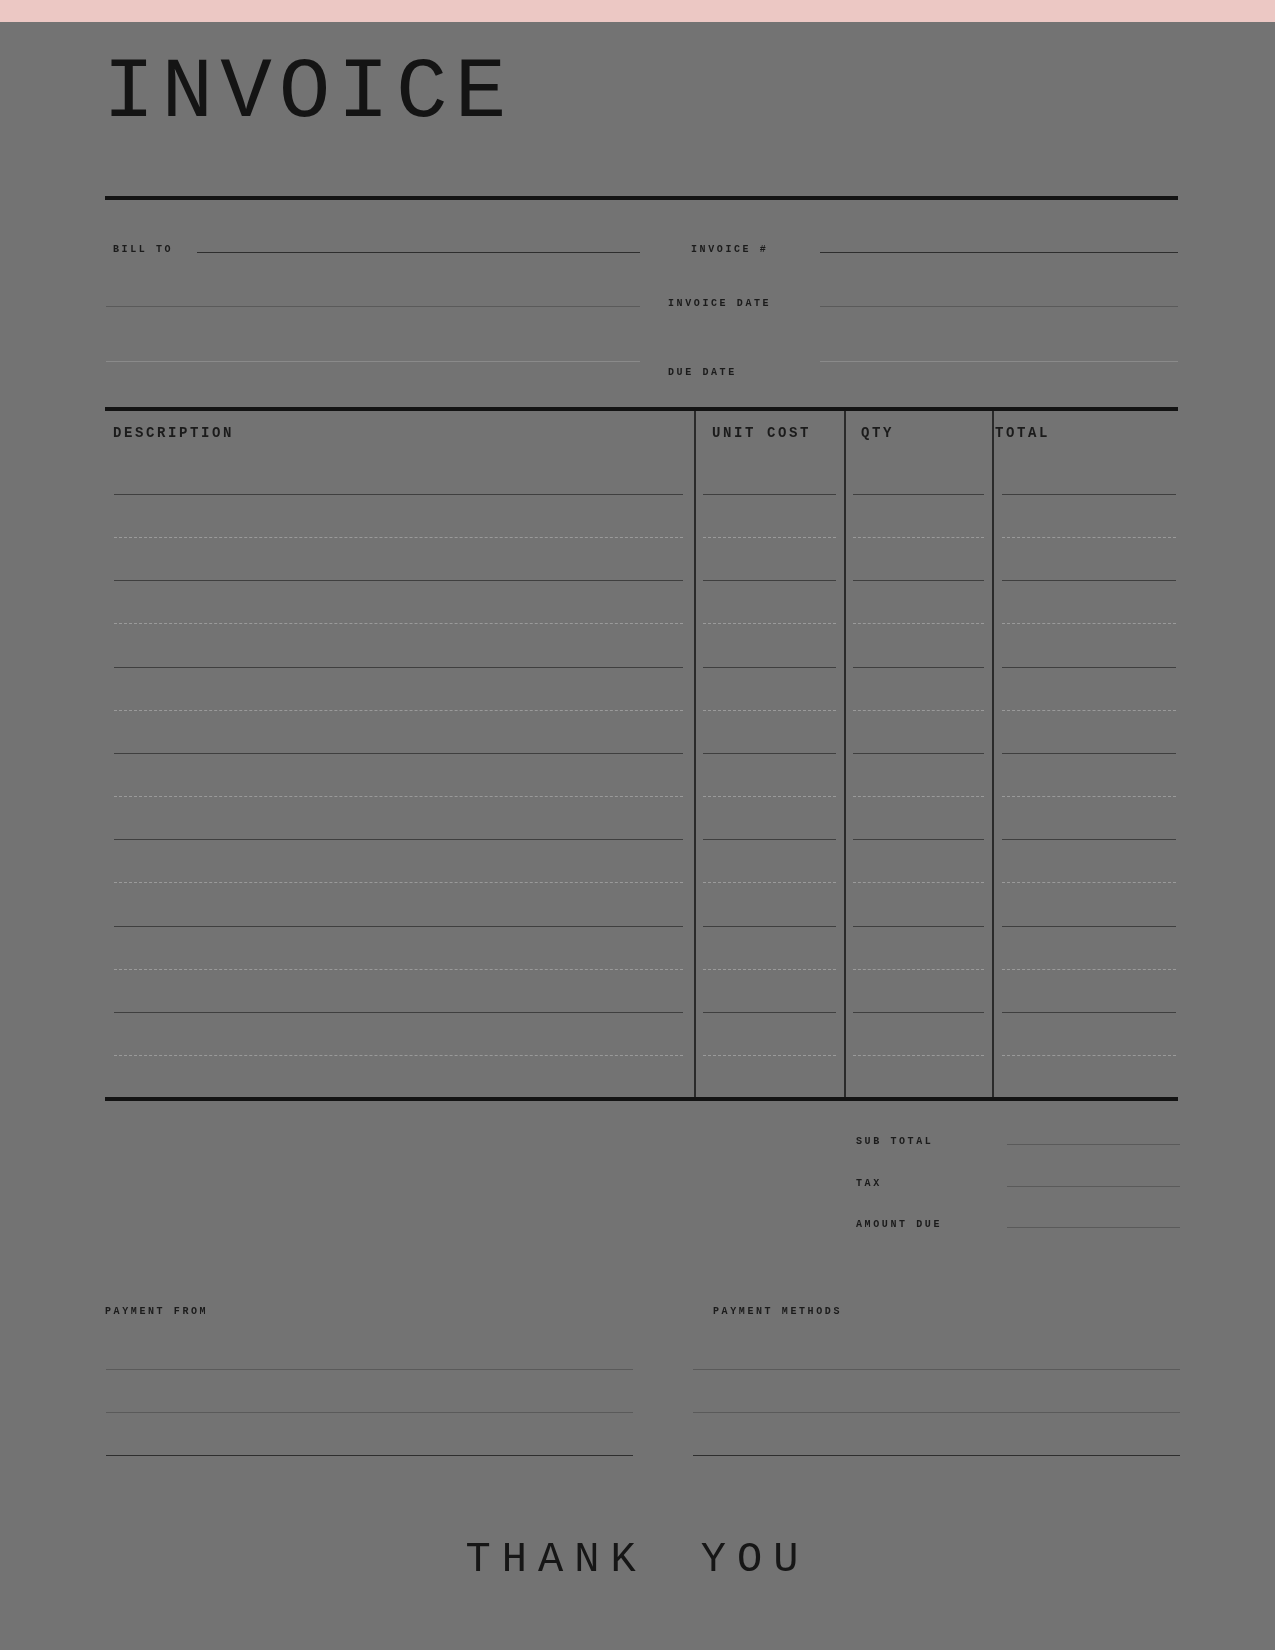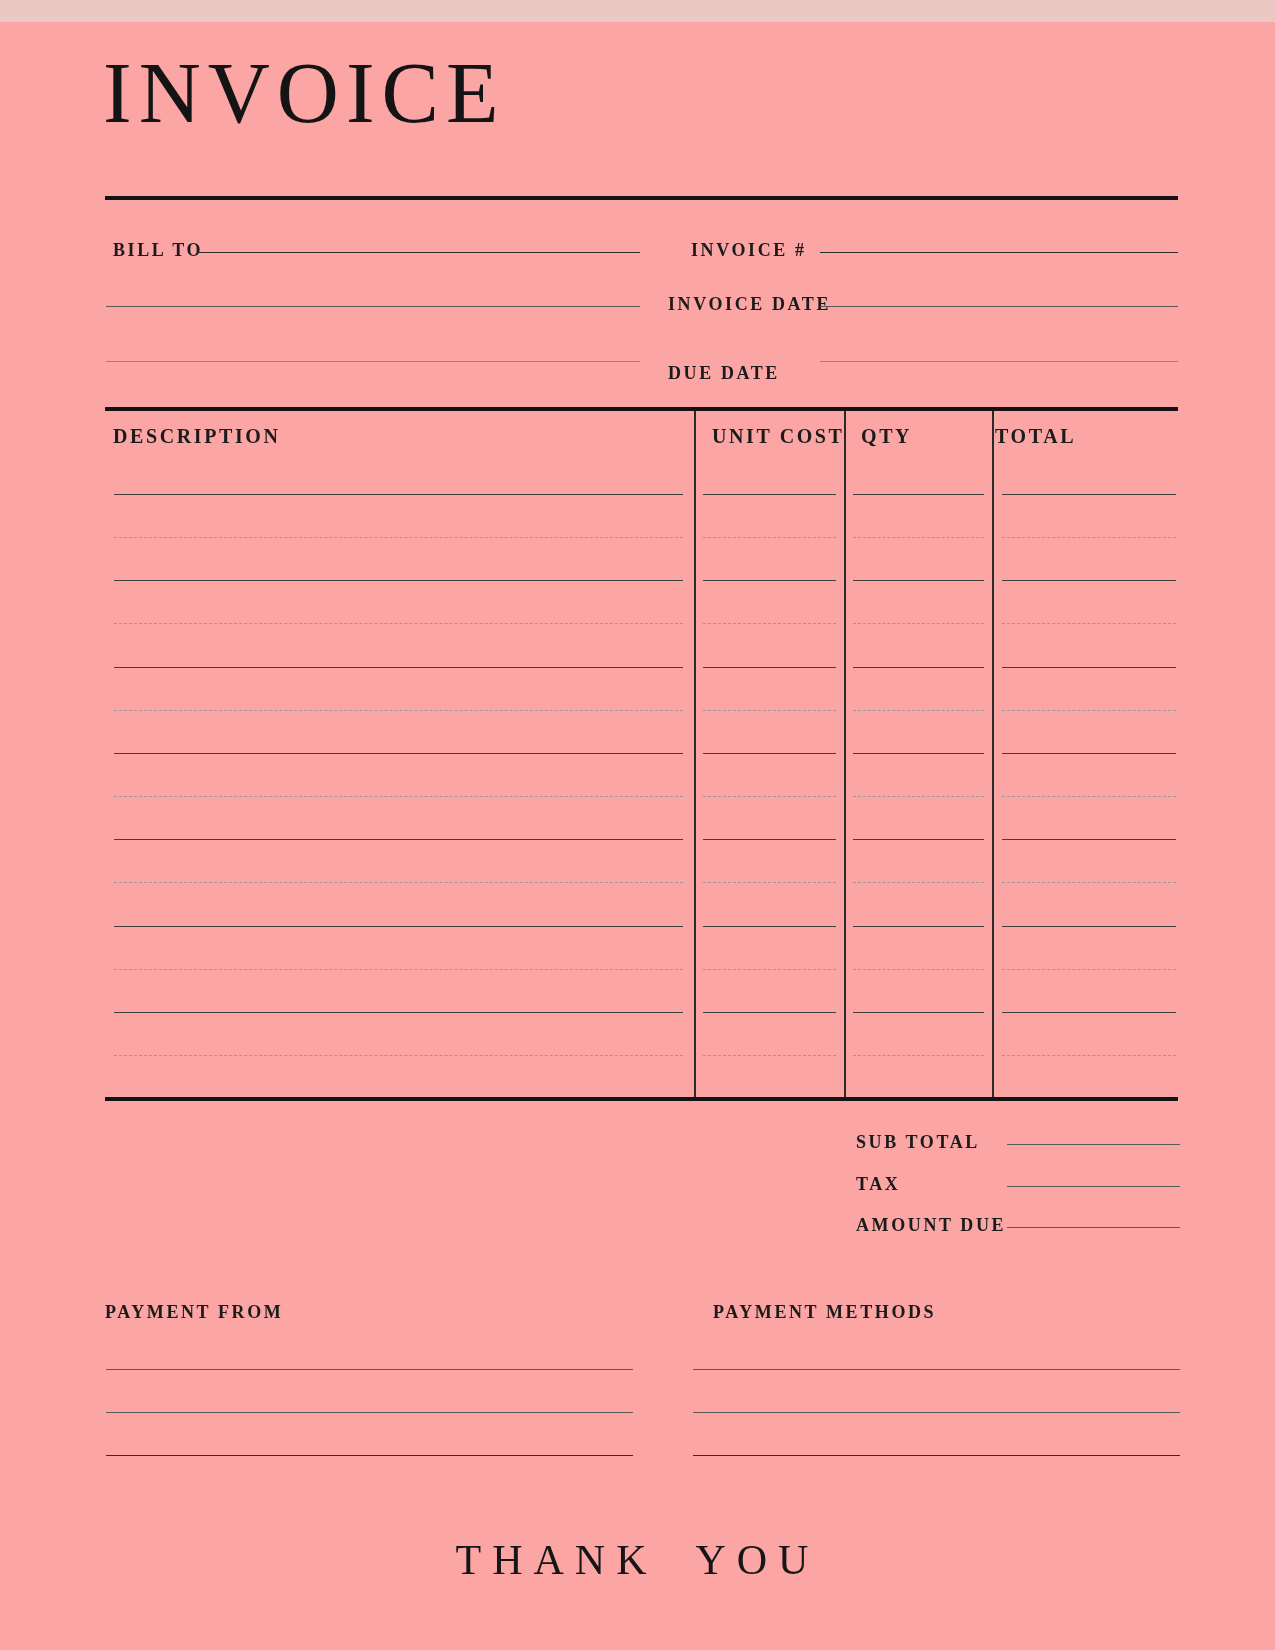--- a/index.html
+++ b/index.html
@@ -1,28 +1,28 @@
 <!DOCTYPE html>
 <html><head>
 <meta charset="utf-8">
 <style>
   html,body{margin:0;padding:0;background:#fff;}
   .page{
-    position:relative;width:1275px;height:1650px;background:#fca5a5;
-    font-family:Liberation Serif, serif;color:#1b1b1b;overflow:hidden;
+    position:relative;width:1275px;height:1650px;background:#737373;
+    font-family:Liberation Mono, monospace;color:#1b1b1b;overflow:hidden;
   }
   .topbar{position:absolute;left:0;top:0;width:1275px;height:22px;}
   .title{
     position:absolute;left:103px;top:46px;font-size:86px;line-height:1.1;
     font-weight:400;letter-spacing:7px;color:#141414;
   }
   .rule-heavy{position:absolute;left:105px;width:1073px;height:4px;background:#131313;}
   #rule-top{top:196px;}
   .label{
-    position:absolute;font-size:18px;font-weight:bold;letter-spacing:2.6px;
+    position:absolute;font-size:10px;font-weight:bold;letter-spacing:2.6px;
     color:#1b1b1b;white-space:nowrap;line-height:18px;
   }
   .fill-line{position:absolute;height:0;border-bottom:1.5px solid #5a5a5a;}
   
   #bill-to-label{left:113px;top:241px;}
   #bill-to-line-0{left:197px;top:252px;width:443px;border-bottom-color:#2e2e2e;}
   #bill-to-line-1{left:106px;top:306px;width:534px;}
   #bill-to-line-2{left:106px;top:361px;width:534px;border-bottom-color:#8a8a8a;}
   
   .meta-label{left:668px;}
@@ -35,21 +35,21 @@
   #meta-line-2{top:361px;border-bottom-color:#8a8a8a;}
   
   .items-table{
     position:absolute;left:105px;top:407px;width:1073px;height:694px;
     box-sizing:border-box;border-top:4px solid #131313;border-bottom:4px solid #131313;
   }
   .col-sep{position:absolute;top:0;bottom:0;width:1.5px;background:#2a2a2a;}
   #col-sep-0{left:589px;}
   #col-sep-1{left:739px;}
   #col-sep-2{left:887px;}
-  .col-header{position:absolute;top:14px;font-size:20px;font-weight:bold;letter-spacing:2.6px;white-space:nowrap;}
+  .col-header{position:absolute;top:14px;font-size:14px;font-weight:bold;letter-spacing:2.6px;white-space:nowrap;}
   #col-header-0{left:8px;}
   #col-header-1{left:607px;}
   #col-header-2{left:756px;}
   #col-header-3{left:890px;}
   .row-line{position:absolute;height:0;}
   .row-line.solid{border-bottom:1.5px solid #3f3f3f;}
   .row-line.dashed{border-bottom:1px dashed #9a9a9a;}
   
   .total-label{left:856px;text-align:center;}
   #total-label-0{top:1133px;}

